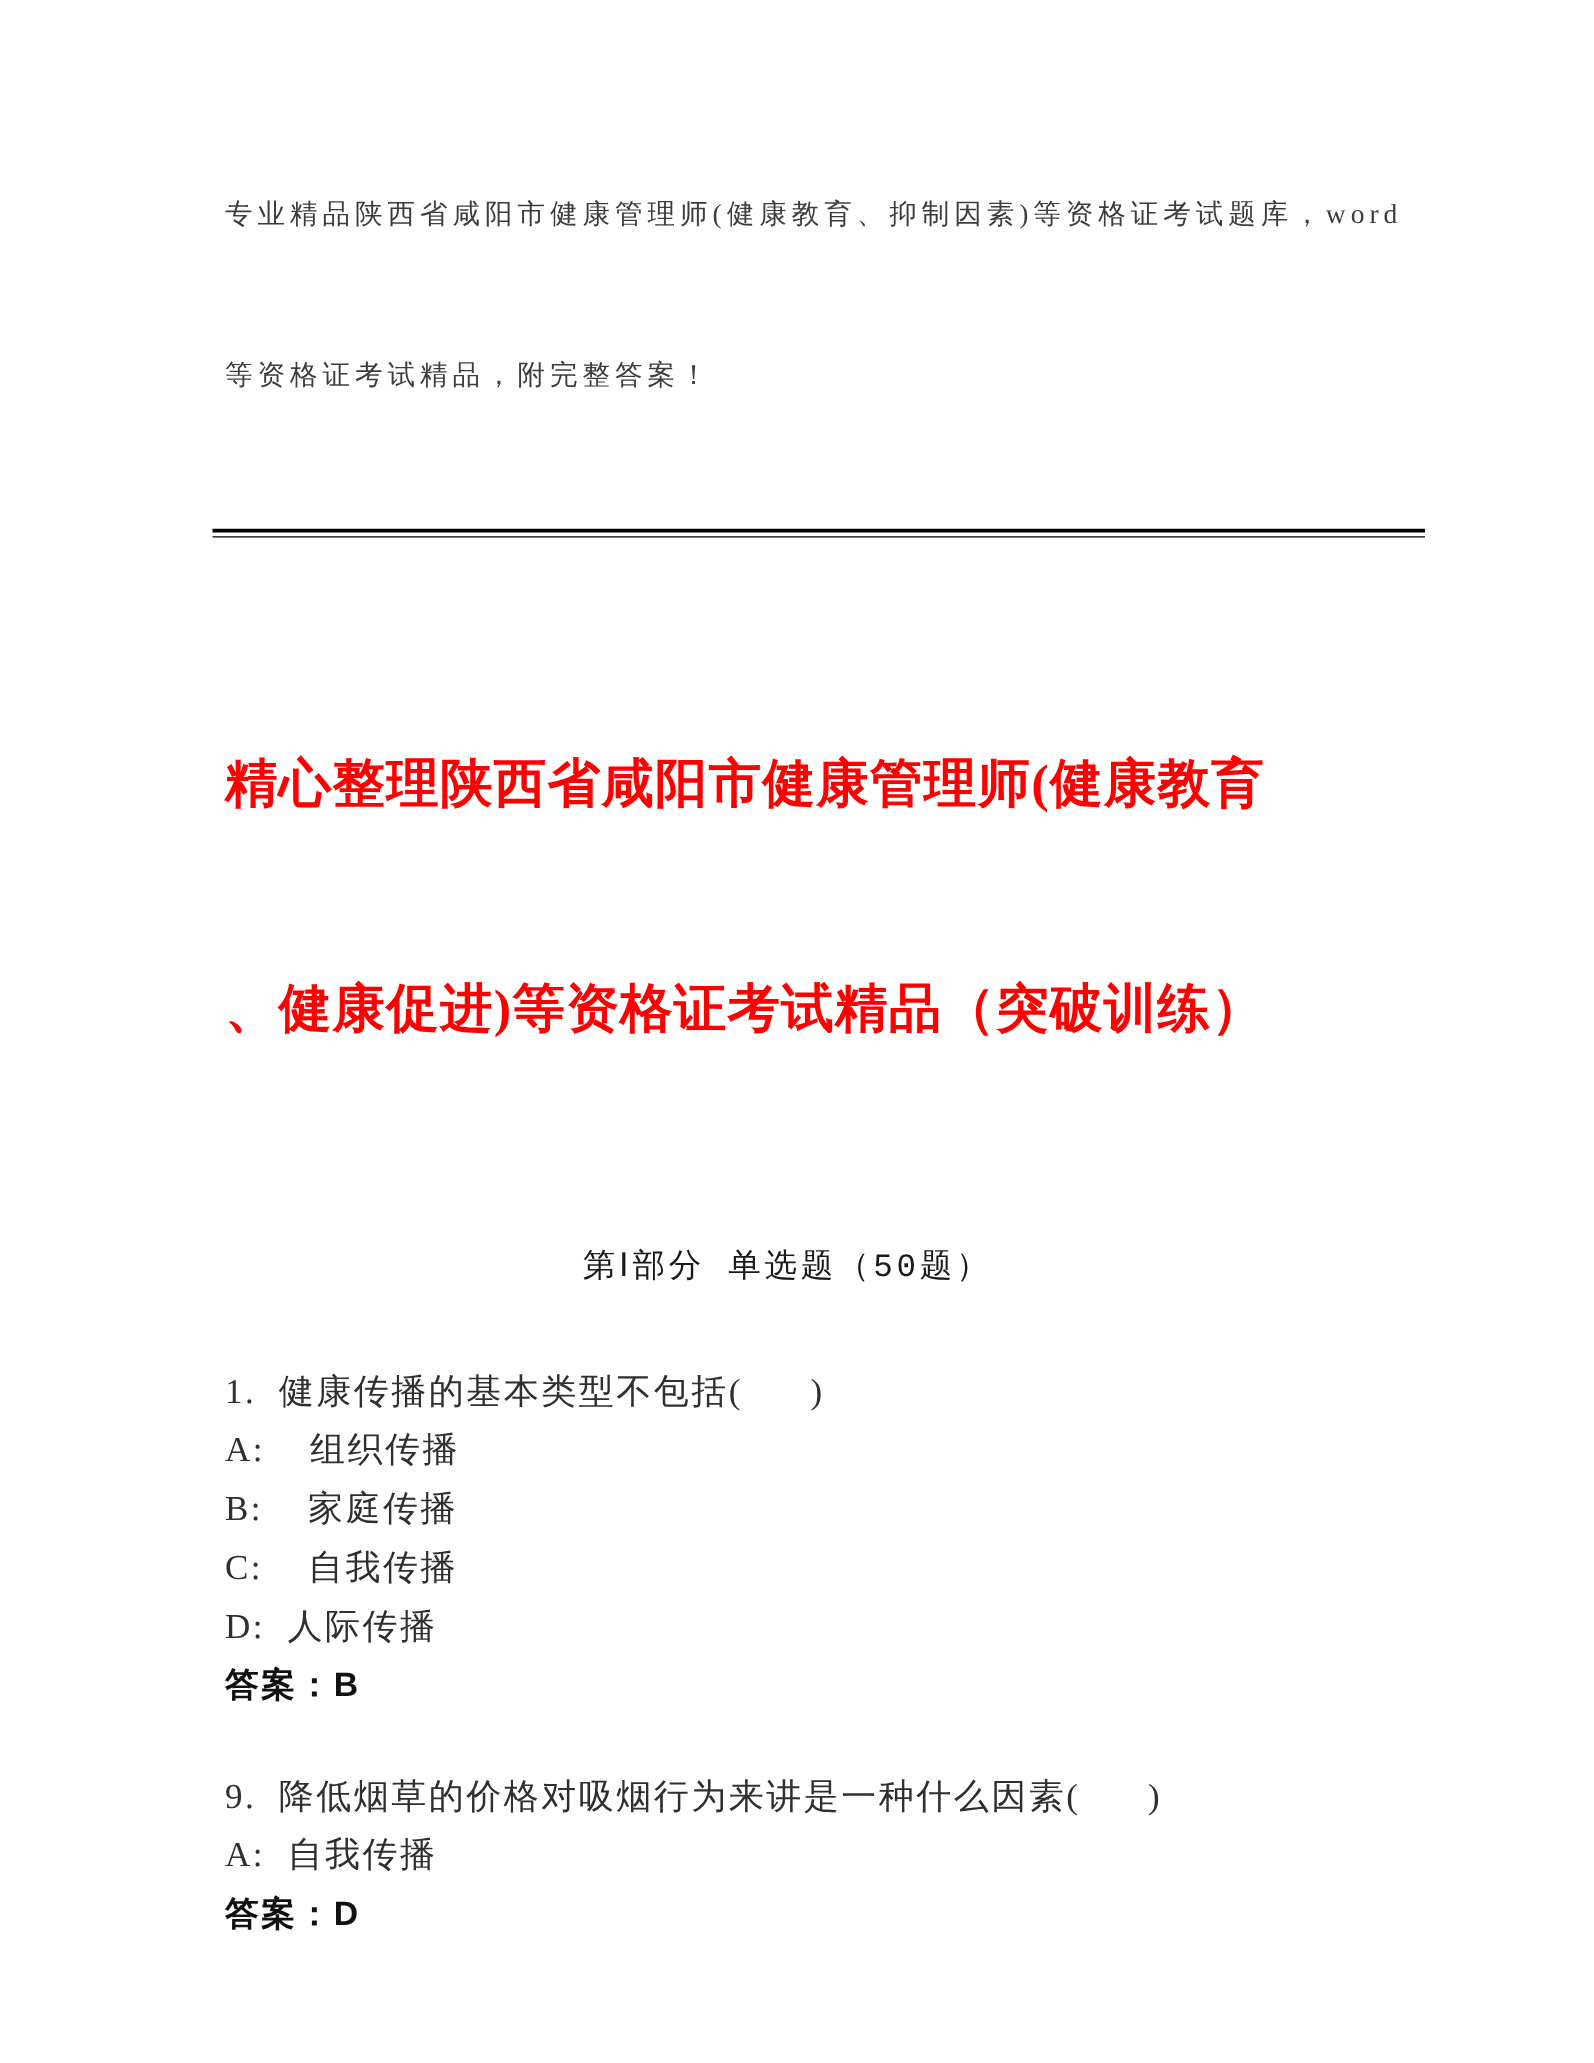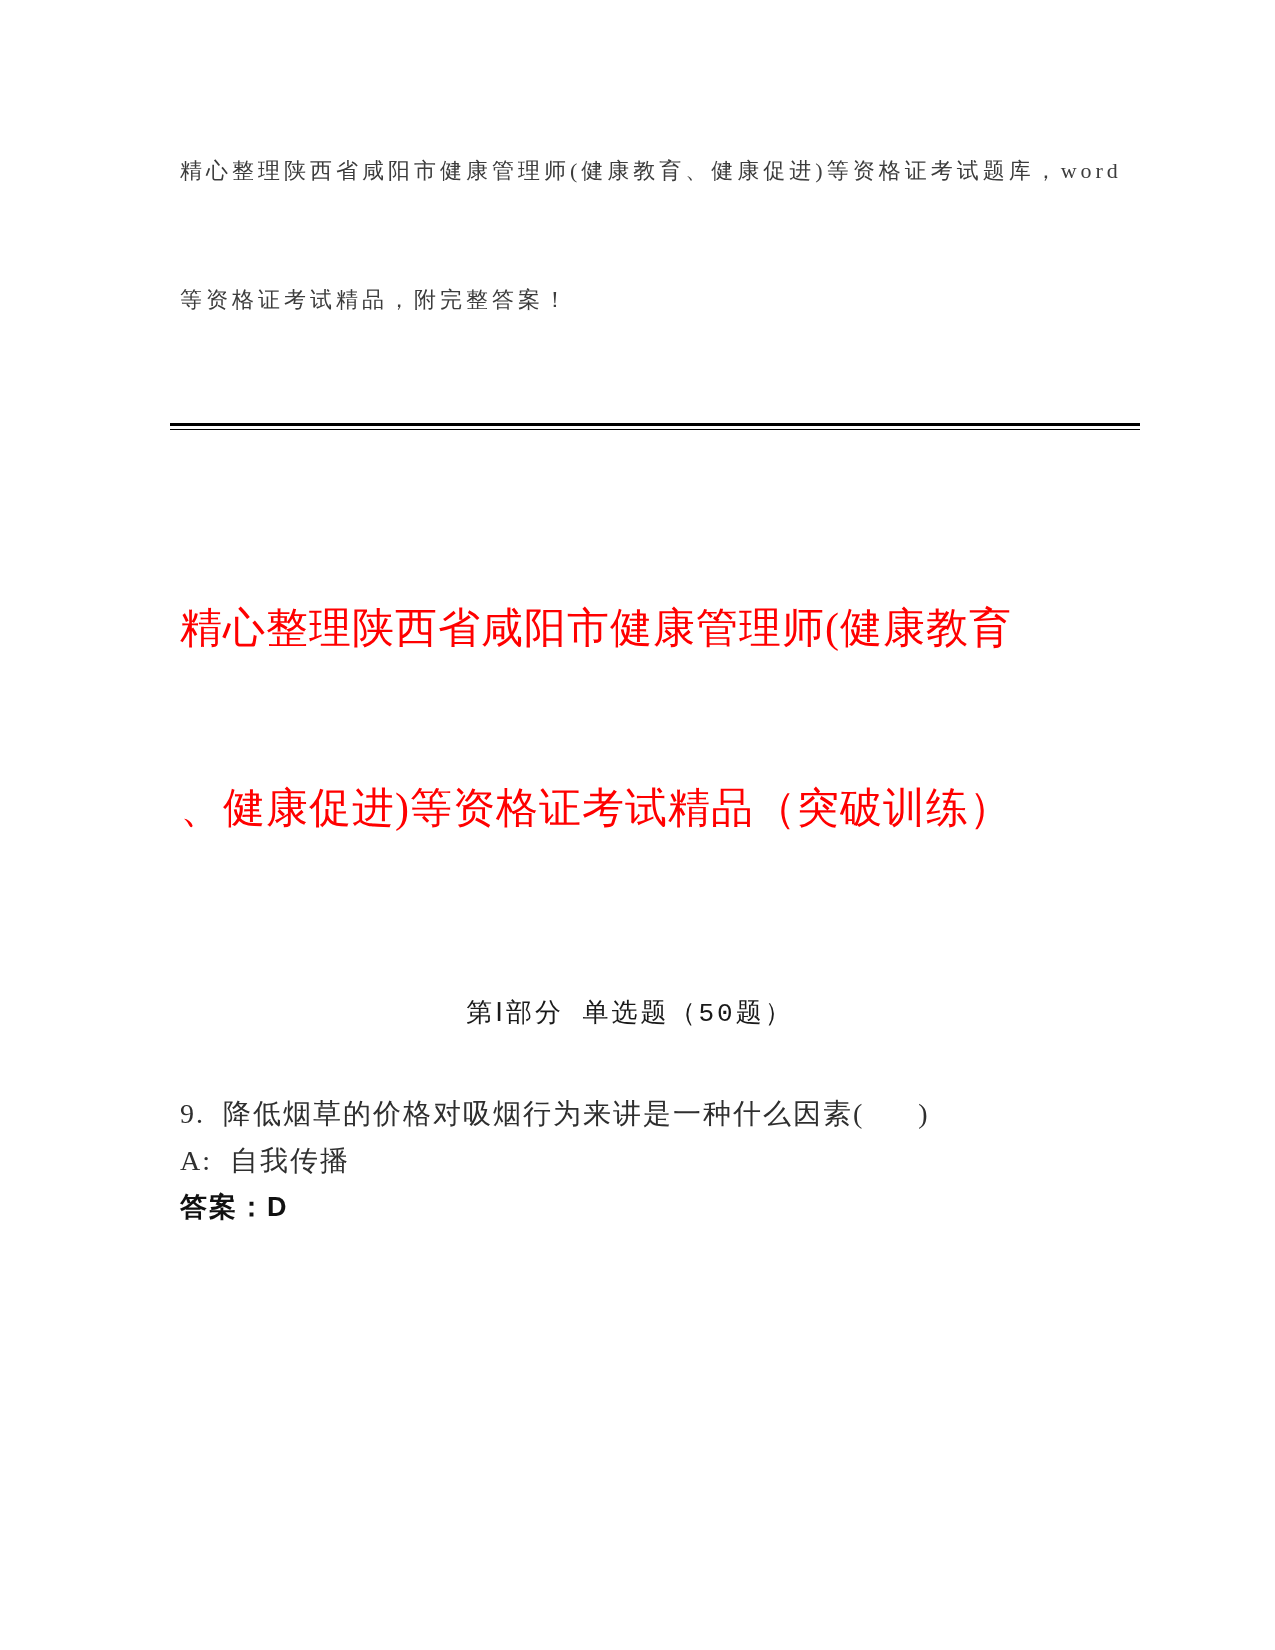--- a/index.html
+++ b/index.html
@@ -37,21 +37,21 @@
   }
   .divider .line-thin {
     height: 1px;
     background: #000000;
     margin-top: 3px;
   }
   .doc-title {
     margin-top: 48px;
     font-size: 42px;
     line-height: 60px;
-    font-weight: normal;
+    font-weight: bold;
     letter-spacing: 1px;
     white-space: pre-wrap;
   }
   .section-heading {
     margin-top: 38px;
     margin-right: 60px;
     text-align: center;
     font-family: Liberation Mono, monospace;
     font-size: 26px;
     line-height: 36px;
@@ -80,38 +80,46 @@
     color: #111111;
   }
 </style>
 </head>
 <body>
 
 <div class="page">
   <div class="content">
 
     <div class="header-note">
-      <div>精心整理陕西省咸阳市健康管理师(健康教育、健康促进)等资格证考试题库，word</div>
+      <div>专业精品陕西省咸阳市健康管理师(健康教育、抑制因素)等资格证考试题库，word</div>
       <div>等资格证考试精品，附完整答案！</div>
     </div>
 
     <div class="divider">
       <div class="line-thick"></div>
       <div class="line-thin"></div>
     </div>
 
     <div class="doc-title" style="color: rgb(255, 0, 0);">
       <div>精心整理陕西省咸阳市健康管理师(健康教育</div>
       <div>、健康促进)等资格证考试精品（突破训练）</div>
     </div>
 
     <div class="section-heading">第Ⅰ部分 单选题（50题）</div>
 
     <div class="questions">
         <div class="question-block">
+          <p class="q-line">1.  健康传播的基本类型不包括(      )</p>
+          <p class="q-line">A:    组织传播</p>
+          <p class="q-line">B:    家庭传播</p>
+          <p class="q-line">C:    自我传播</p>
+          <p class="q-line">D:  人际传播</p>
+          <p class="q-line q-answer">答案：B</p>
+        </div>
+        <div class="question-block">
           <p class="q-line">9.  降低烟草的价格对吸烟行为来讲是一种什么因素(      )</p>
           <p class="q-line">A:  自我传播</p>
           <p class="q-line q-answer">答案：D</p>
         </div>
       </div>
 
   </div>
 </div>
 
 </body></html>

